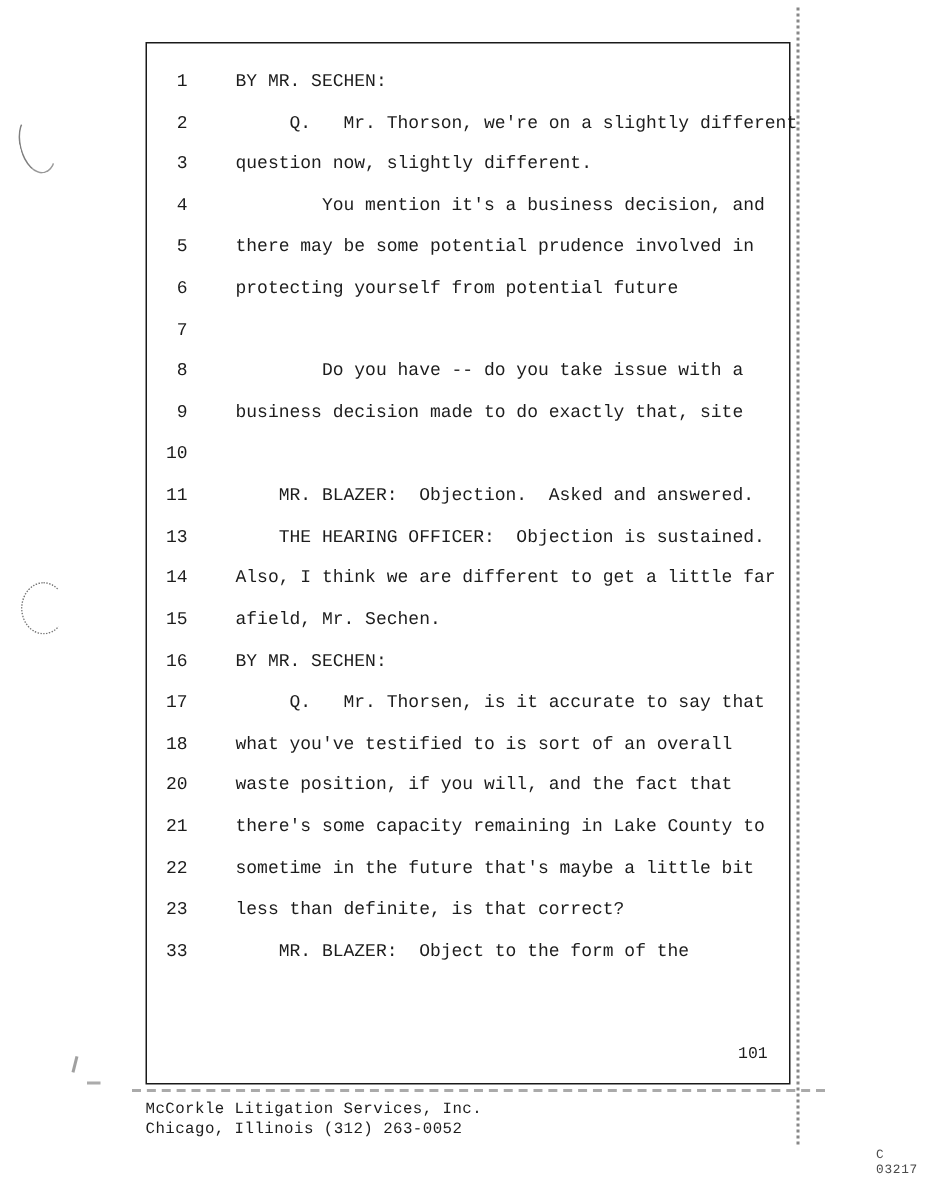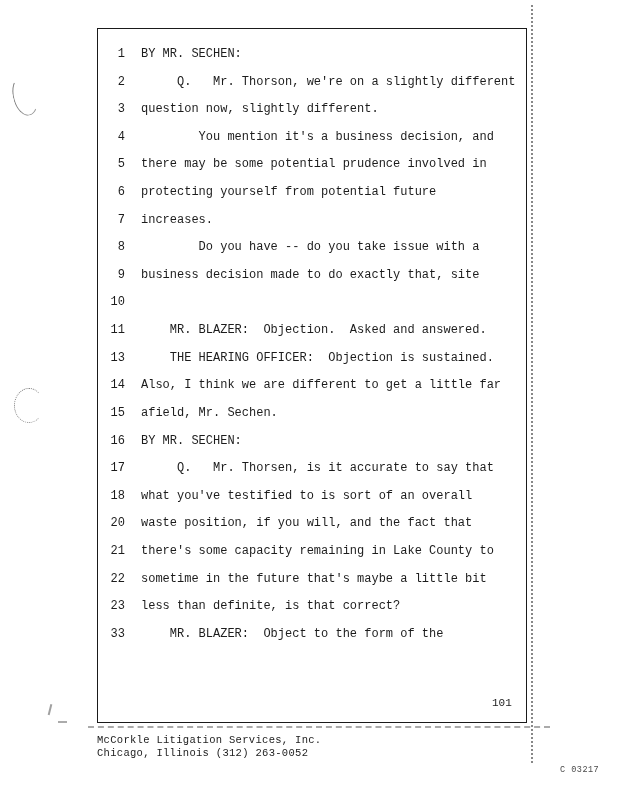--- a/index.html
+++ b/index.html
@@ -32,40 +32,40 @@
     white-space: pre;
   }
   .lnum {
     display: inline-block;
     width: 27px;
     text-align: right;
     flex: 0 0 27px;
   }
   .ltext {
     display: inline-block;
-    margin-left: 16px;
+    margin-left: 32px;
     white-space: pre;
   }
   .page-number {
     position: absolute;
     left: 394px; top: 668px;
     font-size: 11px;
   }
   .footer {
     position: absolute;
     left: 97px; top: 734px;
     width: 430px;
     text-align: left;
     font-size: 10.5px;
     line-height: 12.5px;
     letter-spacing: 0.3px;
   }
   .stamp {
     position: absolute;
-    left: 560px; top: 765px;
+    left: 584px; top: 765px;
     font-size: 8.5px;
     color: #4a4a4a;
     letter-spacing: 0.5px;
   }
   
   .arc-mark {
     position: absolute;
     left: 13px; top: 76px;
     width: 22px; height: 38px;
     border: 1.5px solid transparent;
@@ -118,21 +118,21 @@
 <body>
 
 <div class="page-box">
   <div class="lines">
     <div class="tline"><span class="lnum">1</span><span class="ltext">BY MR. SECHEN:</span></div>
     <div class="tline"><span class="lnum">2</span><span class="ltext">     Q.   Mr. Thorson, we're on a slightly different</span></div>
     <div class="tline"><span class="lnum">3</span><span class="ltext">question now, slightly different.</span></div>
     <div class="tline"><span class="lnum">4</span><span class="ltext">        You mention it's a business decision, and</span></div>
     <div class="tline"><span class="lnum">5</span><span class="ltext">there may be some potential prudence involved in</span></div>
     <div class="tline"><span class="lnum">6</span><span class="ltext">protecting yourself from potential future</span></div>
-    <div class="tline"><span class="lnum">7</span><span class="ltext">increases.</span></div>
+    <div class="tline"><span class="lnum">7</span></div>
     <div class="tline"><span class="lnum">8</span><span class="ltext">        Do you have -- do you take issue with a</span></div>
     <div class="tline"><span class="lnum">9</span><span class="ltext">business decision made to do exactly that, site</span></div>
     <div class="tline"><span class="lnum">10</span></div>
     <div class="tline"><span class="lnum">11</span><span class="ltext">    MR. BLAZER:  Objection.  Asked and answered.</span></div>
     <div class="tline"><span class="lnum">13</span><span class="ltext">    THE HEARING OFFICER:  Objection is sustained.</span></div>
     <div class="tline"><span class="lnum">14</span><span class="ltext">Also, I think we are different to get a little far</span></div>
     <div class="tline"><span class="lnum">15</span><span class="ltext">afield, Mr. Sechen.</span></div>
     <div class="tline"><span class="lnum">16</span><span class="ltext">BY MR. SECHEN:</span></div>
     <div class="tline"><span class="lnum">17</span><span class="ltext">     Q.   Mr. Thorsen, is it accurate to say that</span></div>
     <div class="tline"><span class="lnum">18</span><span class="ltext">what you've testified to is sort of an overall</span></div>

